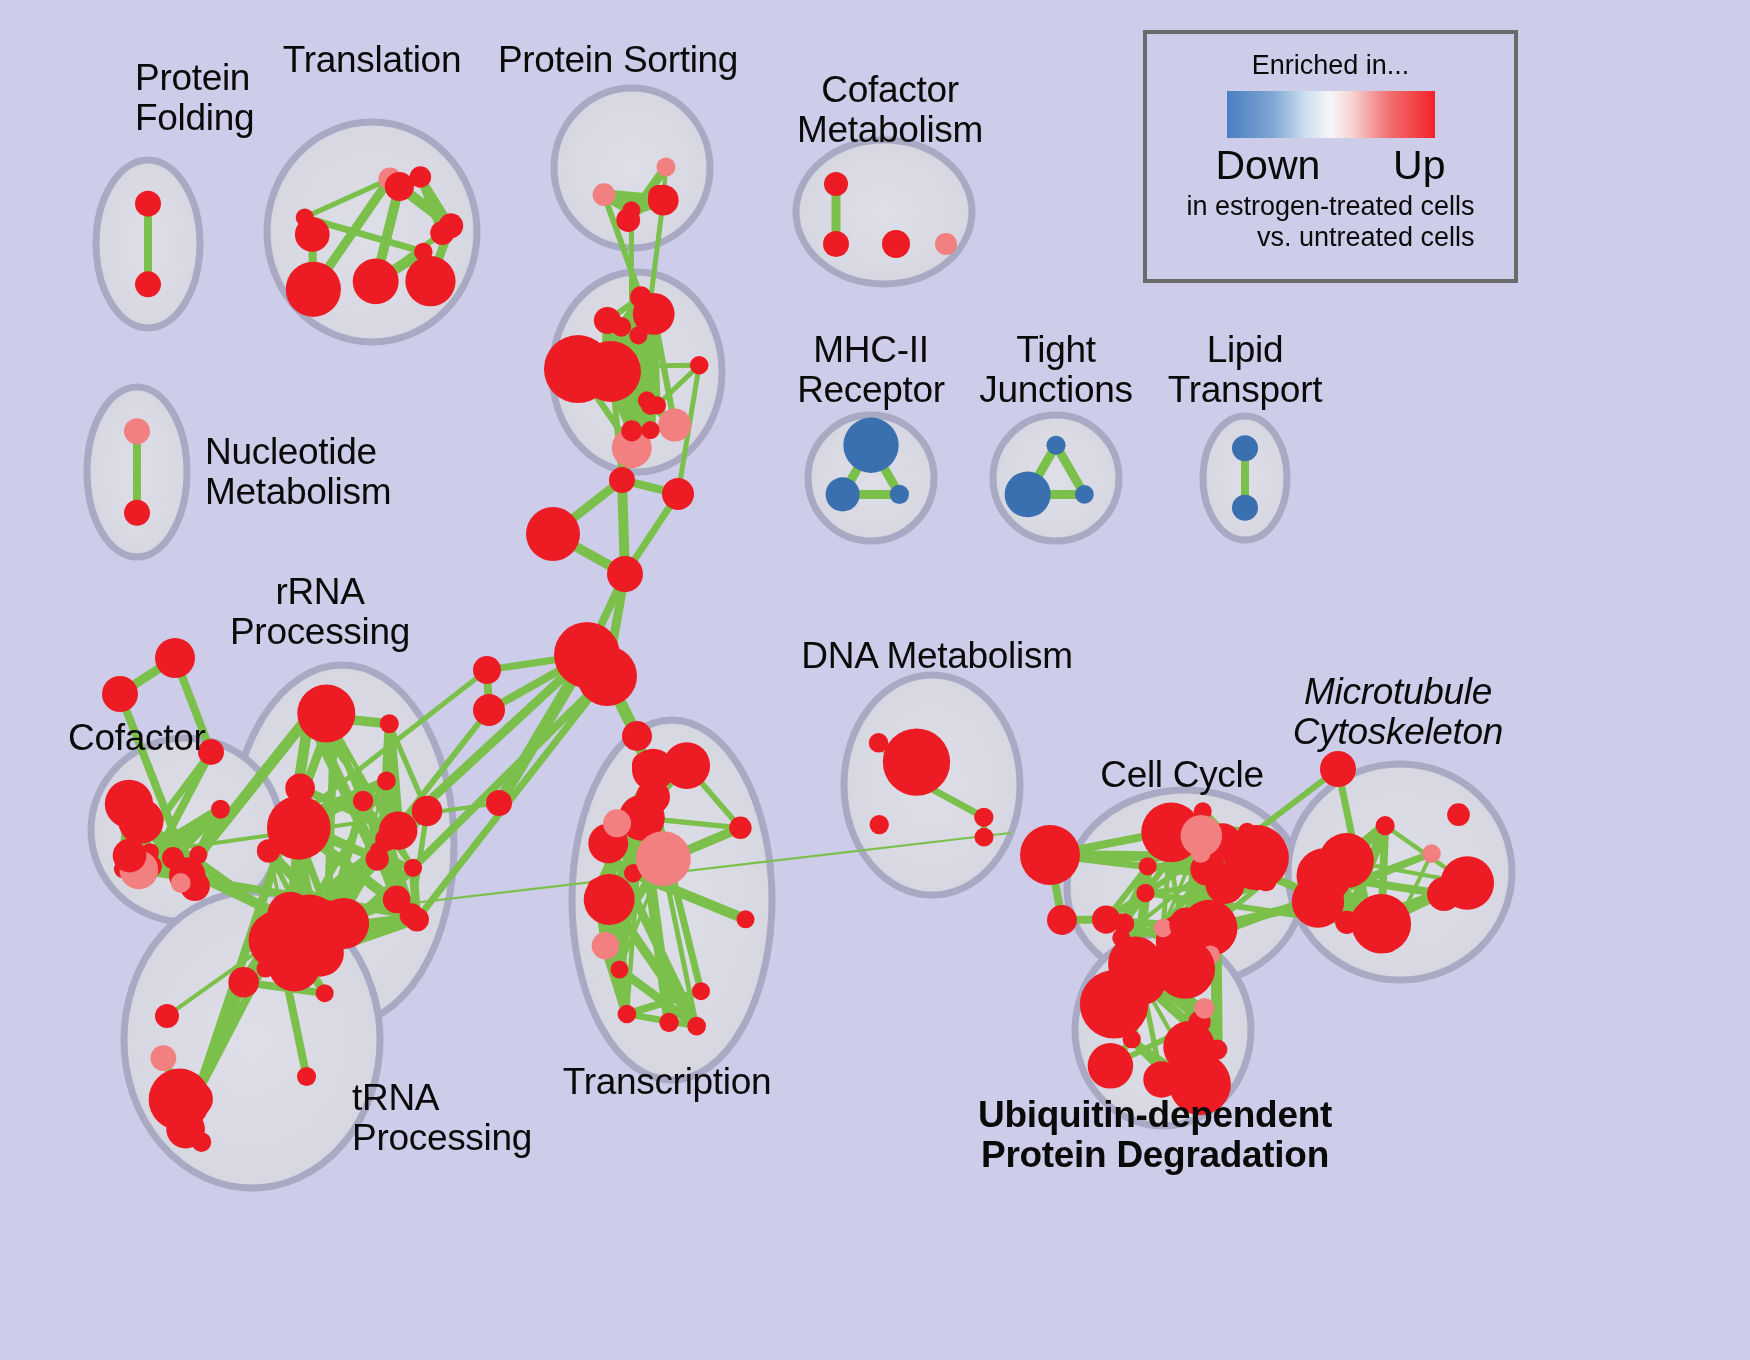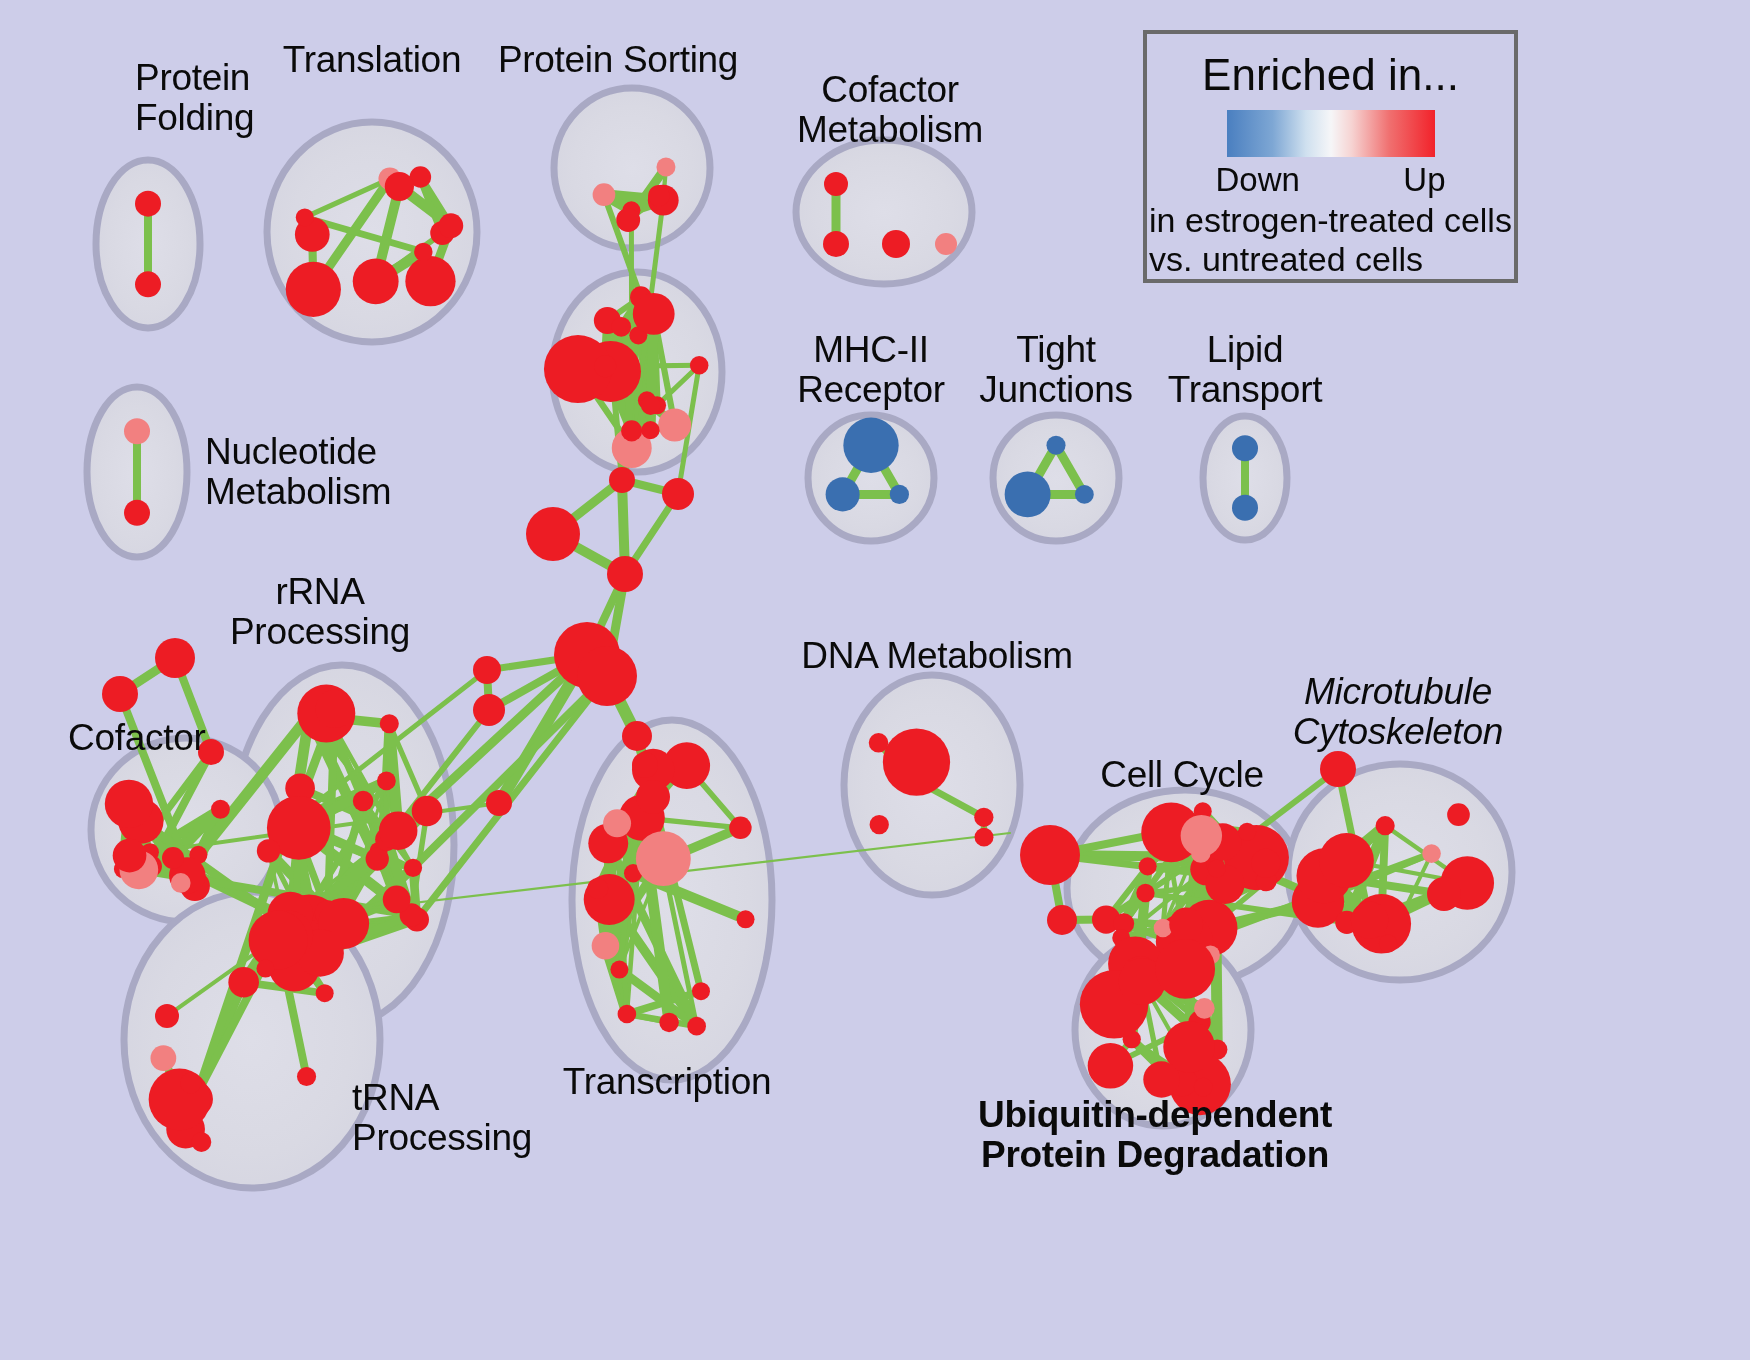--- a/index.html
+++ b/index.html
@@ -22,27 +22,27 @@
   }
   .lbl.c{text-align:center;transform:translateX(-50%);}
   #legend{
     position:absolute;
     left:1143px;top:30px;width:375px;height:253px;
     border:4px solid #6a6a6a;
     background:#cdcde9;
     box-sizing:border-box;
     display:flex;flex-direction:column;align-items:center;
   }
-  #legend-title{font-size:44px;color:#0a0a0a;margin-top:16px;}
+  #legend-title{font-size:27px;color:#0a0a0a;margin-top:16px;}
   #legend-bar{
     width:208px;height:47px;margin-top:10px;
     background:linear-gradient(to right,#4a7fc0 0%,#7ea7d4 22%,#cfe0ef 38%,#f6f6f8 50%,#f6d3d2 60%,#f07070 78%,#f2222a 100%);
   }
-  #legend-ends{width:230px;display:flex;justify-content:space-between;margin-top:4px;font-size:33px;color:#0a0a0a;}
-  #legend-sub{font-size:34px;color:#0a0a0a;text-align:left;line-height:1.14;margin-top:2px;}
+  #legend-ends{width:230px;display:flex;justify-content:space-between;margin-top:4px;font-size:41px;color:#0a0a0a;}
+  #legend-sub{font-size:27px;color:#0a0a0a;text-align:right;line-height:1.14;margin-top:2px;}
 </style>
 </head>
 <body>
 
 <div id="stage">
 
   <svg id="net" viewBox="0 0 1750 1360">
     <defs>
       <radialGradient id="clusterGrad" cx="50%" cy="50%" r="62%">
         <stop offset="0%" stop-color="#dedee8"></stop>

